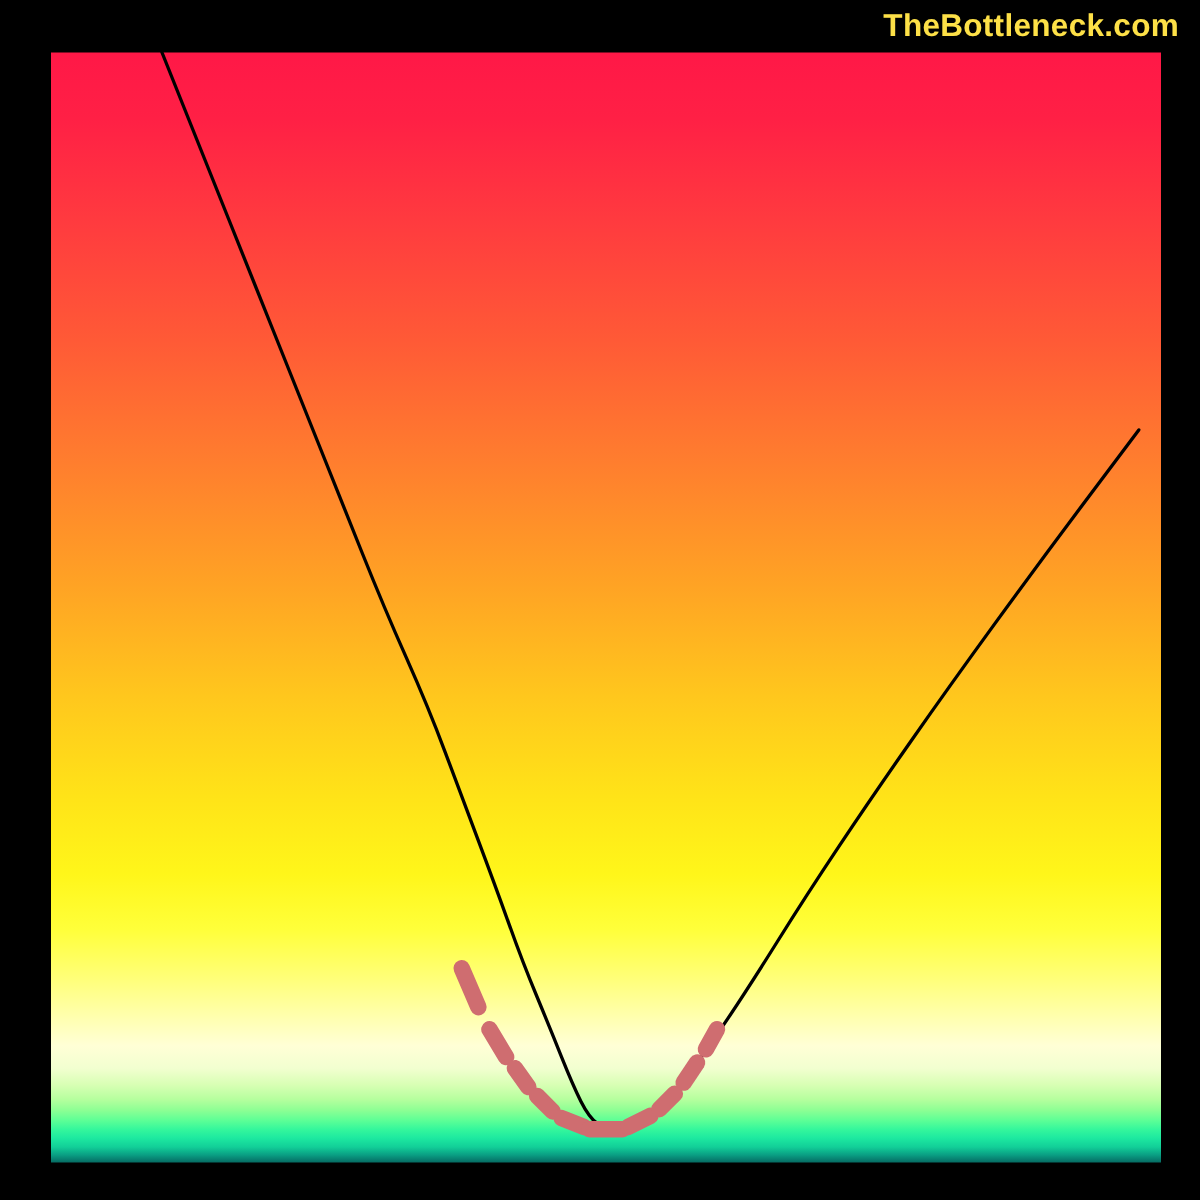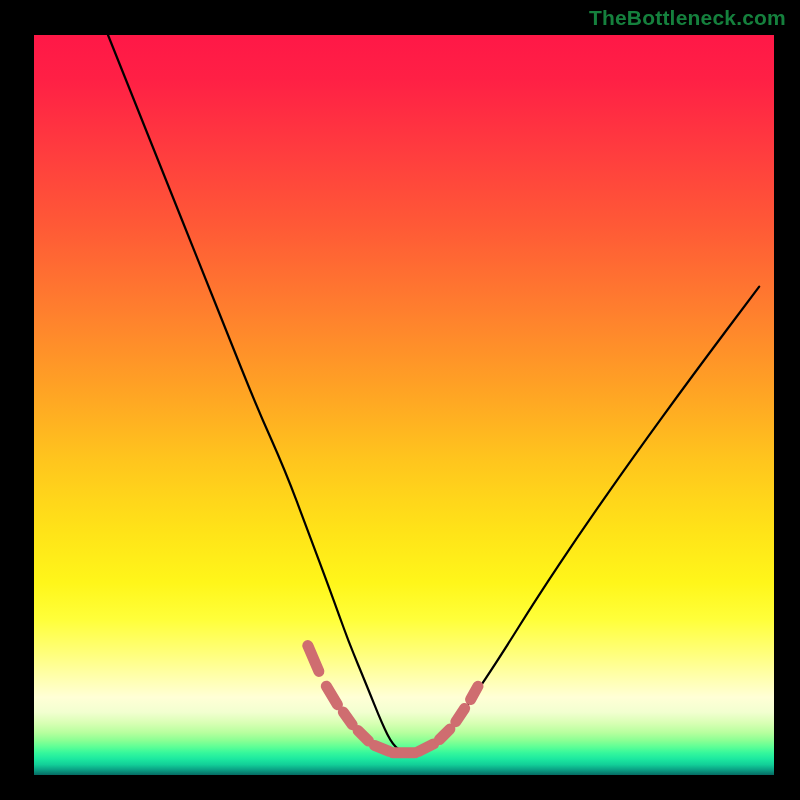--- a/index.html
+++ b/index.html
@@ -51,21 +51,21 @@
       #066b63 100%
     );
   }
   .watermark {
     position: absolute;
     top: 6px;
     right: 14px;
     font-family: Arial, Helvetica, sans-serif;
     font-size: 21px;
     font-weight: 600;
-    color: #15803d;
+    color: #fde047;
     letter-spacing: 0.2px;
     user-select: none;
   }
   svg.curve-layer {
     position: absolute;
     left: 0;
     top: 0;
     width: 740px;
     height: 740px;
     overflow: visible;

